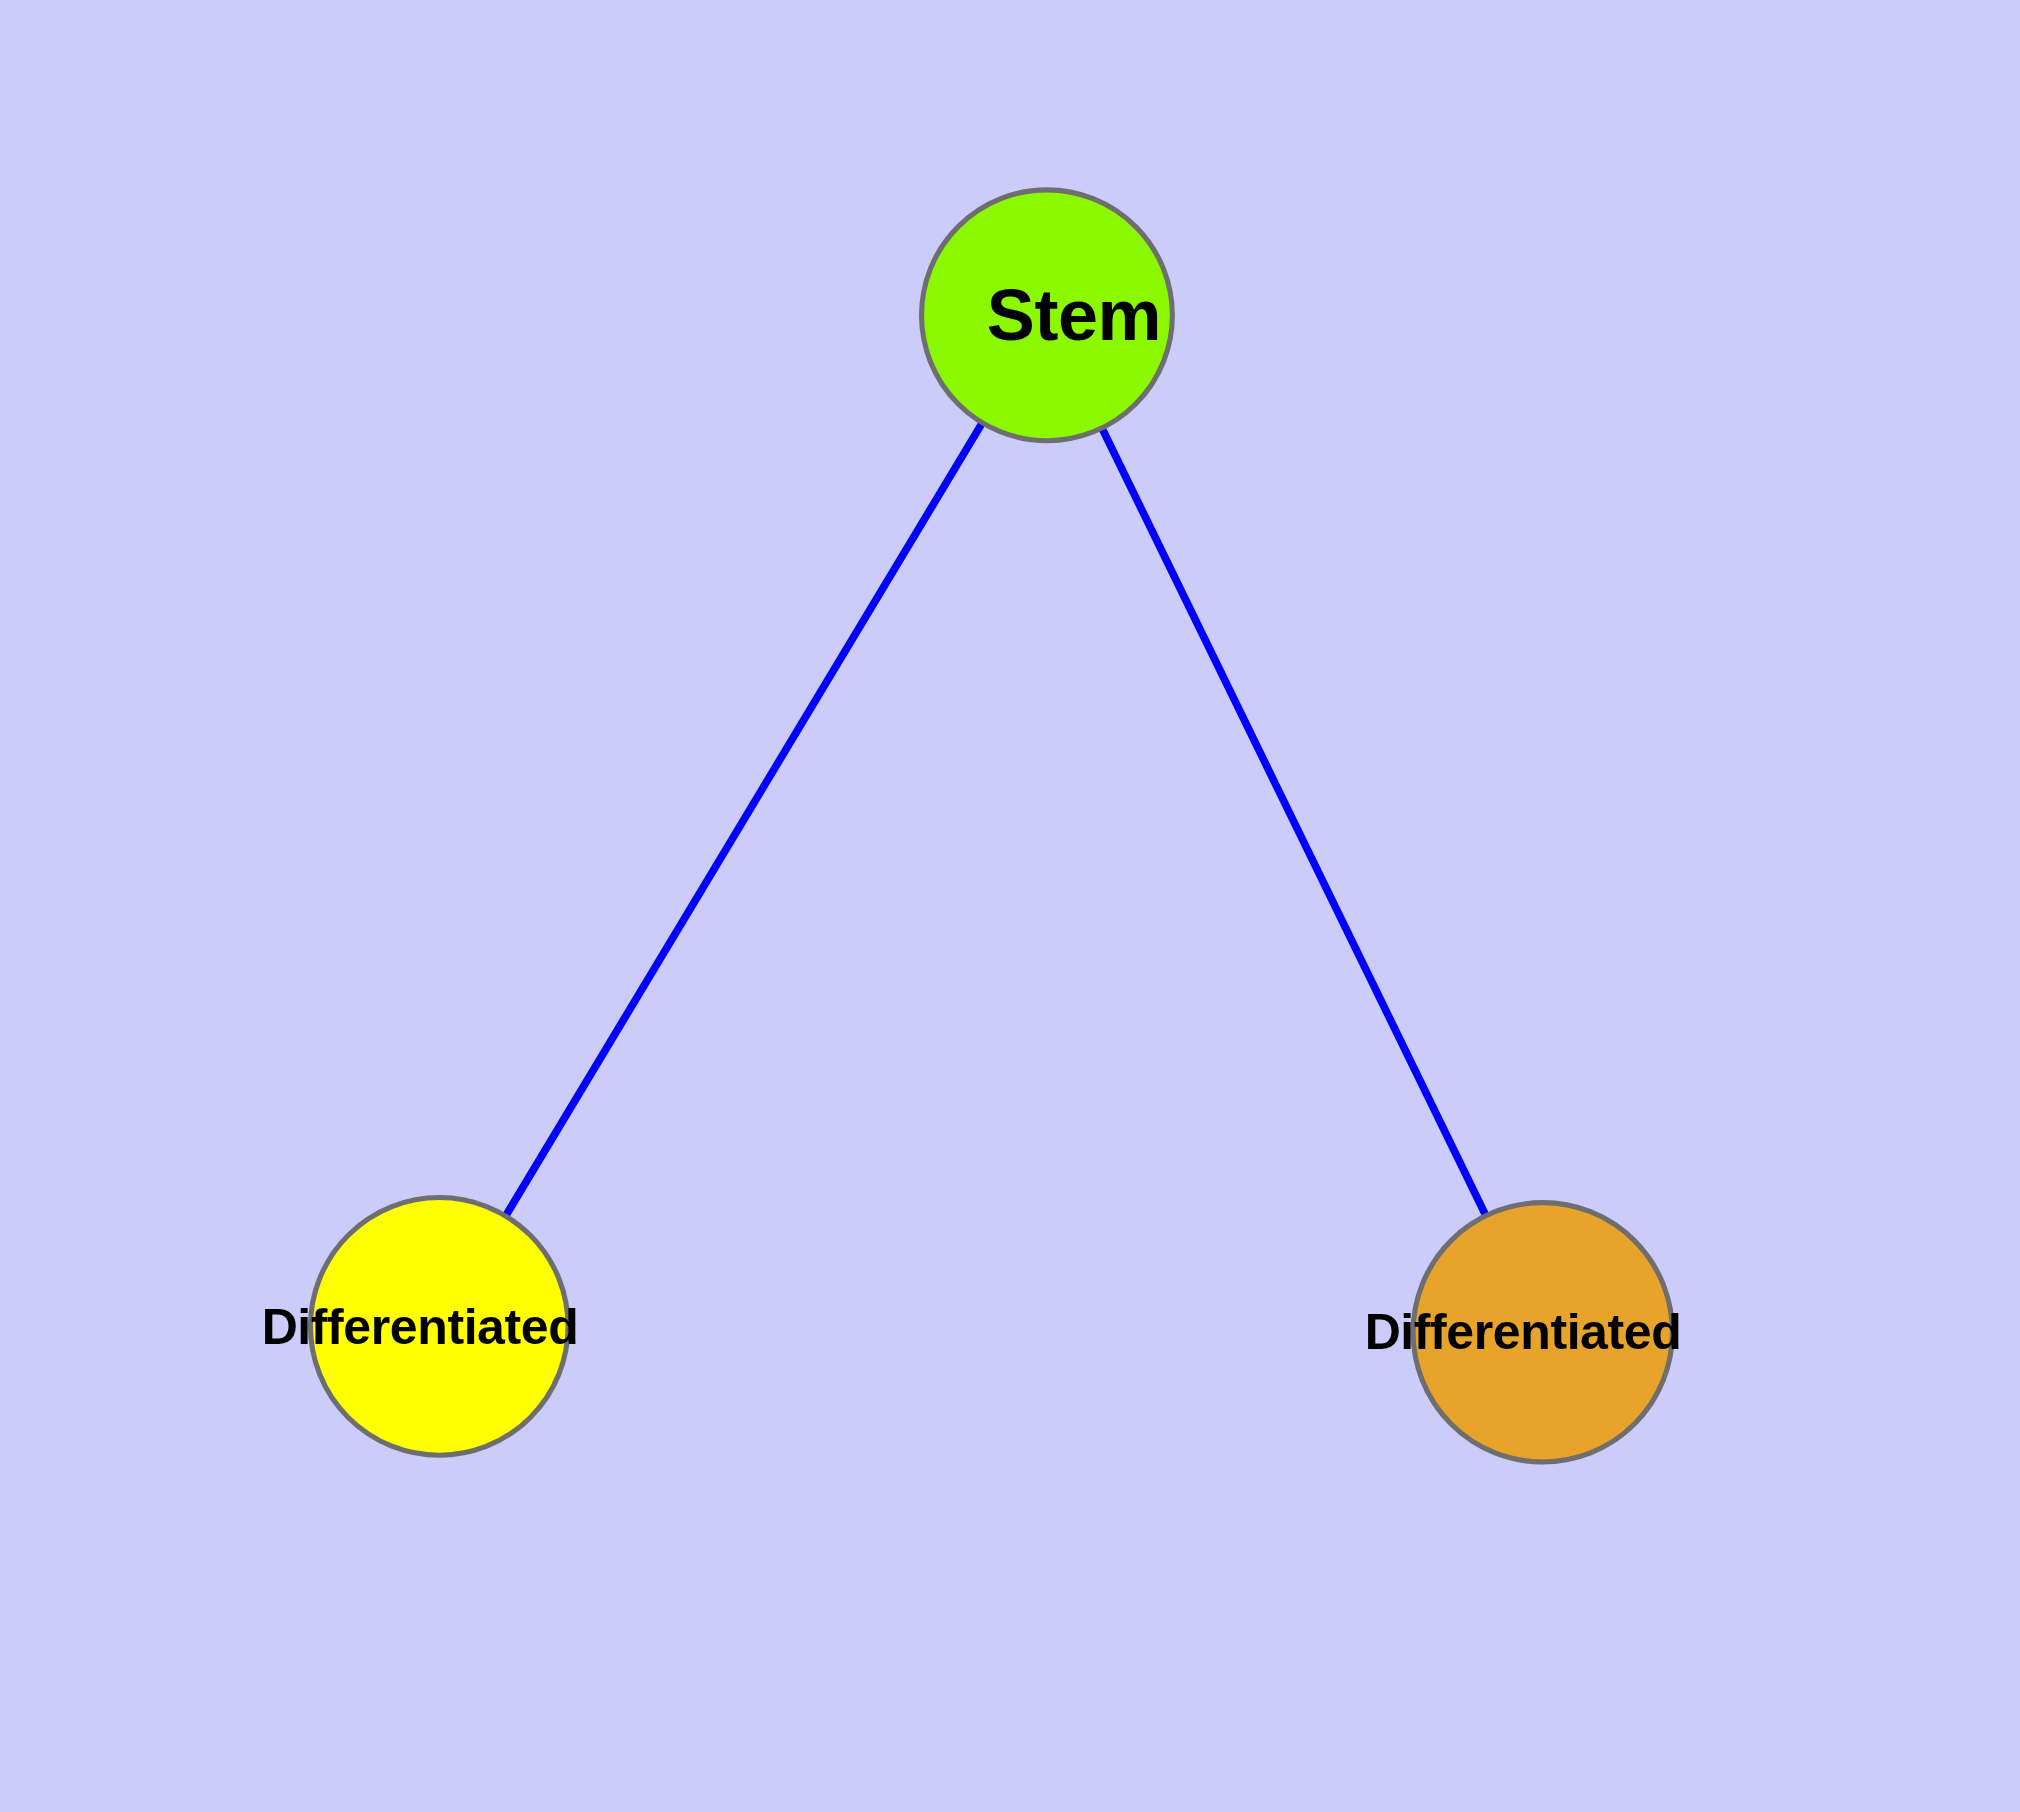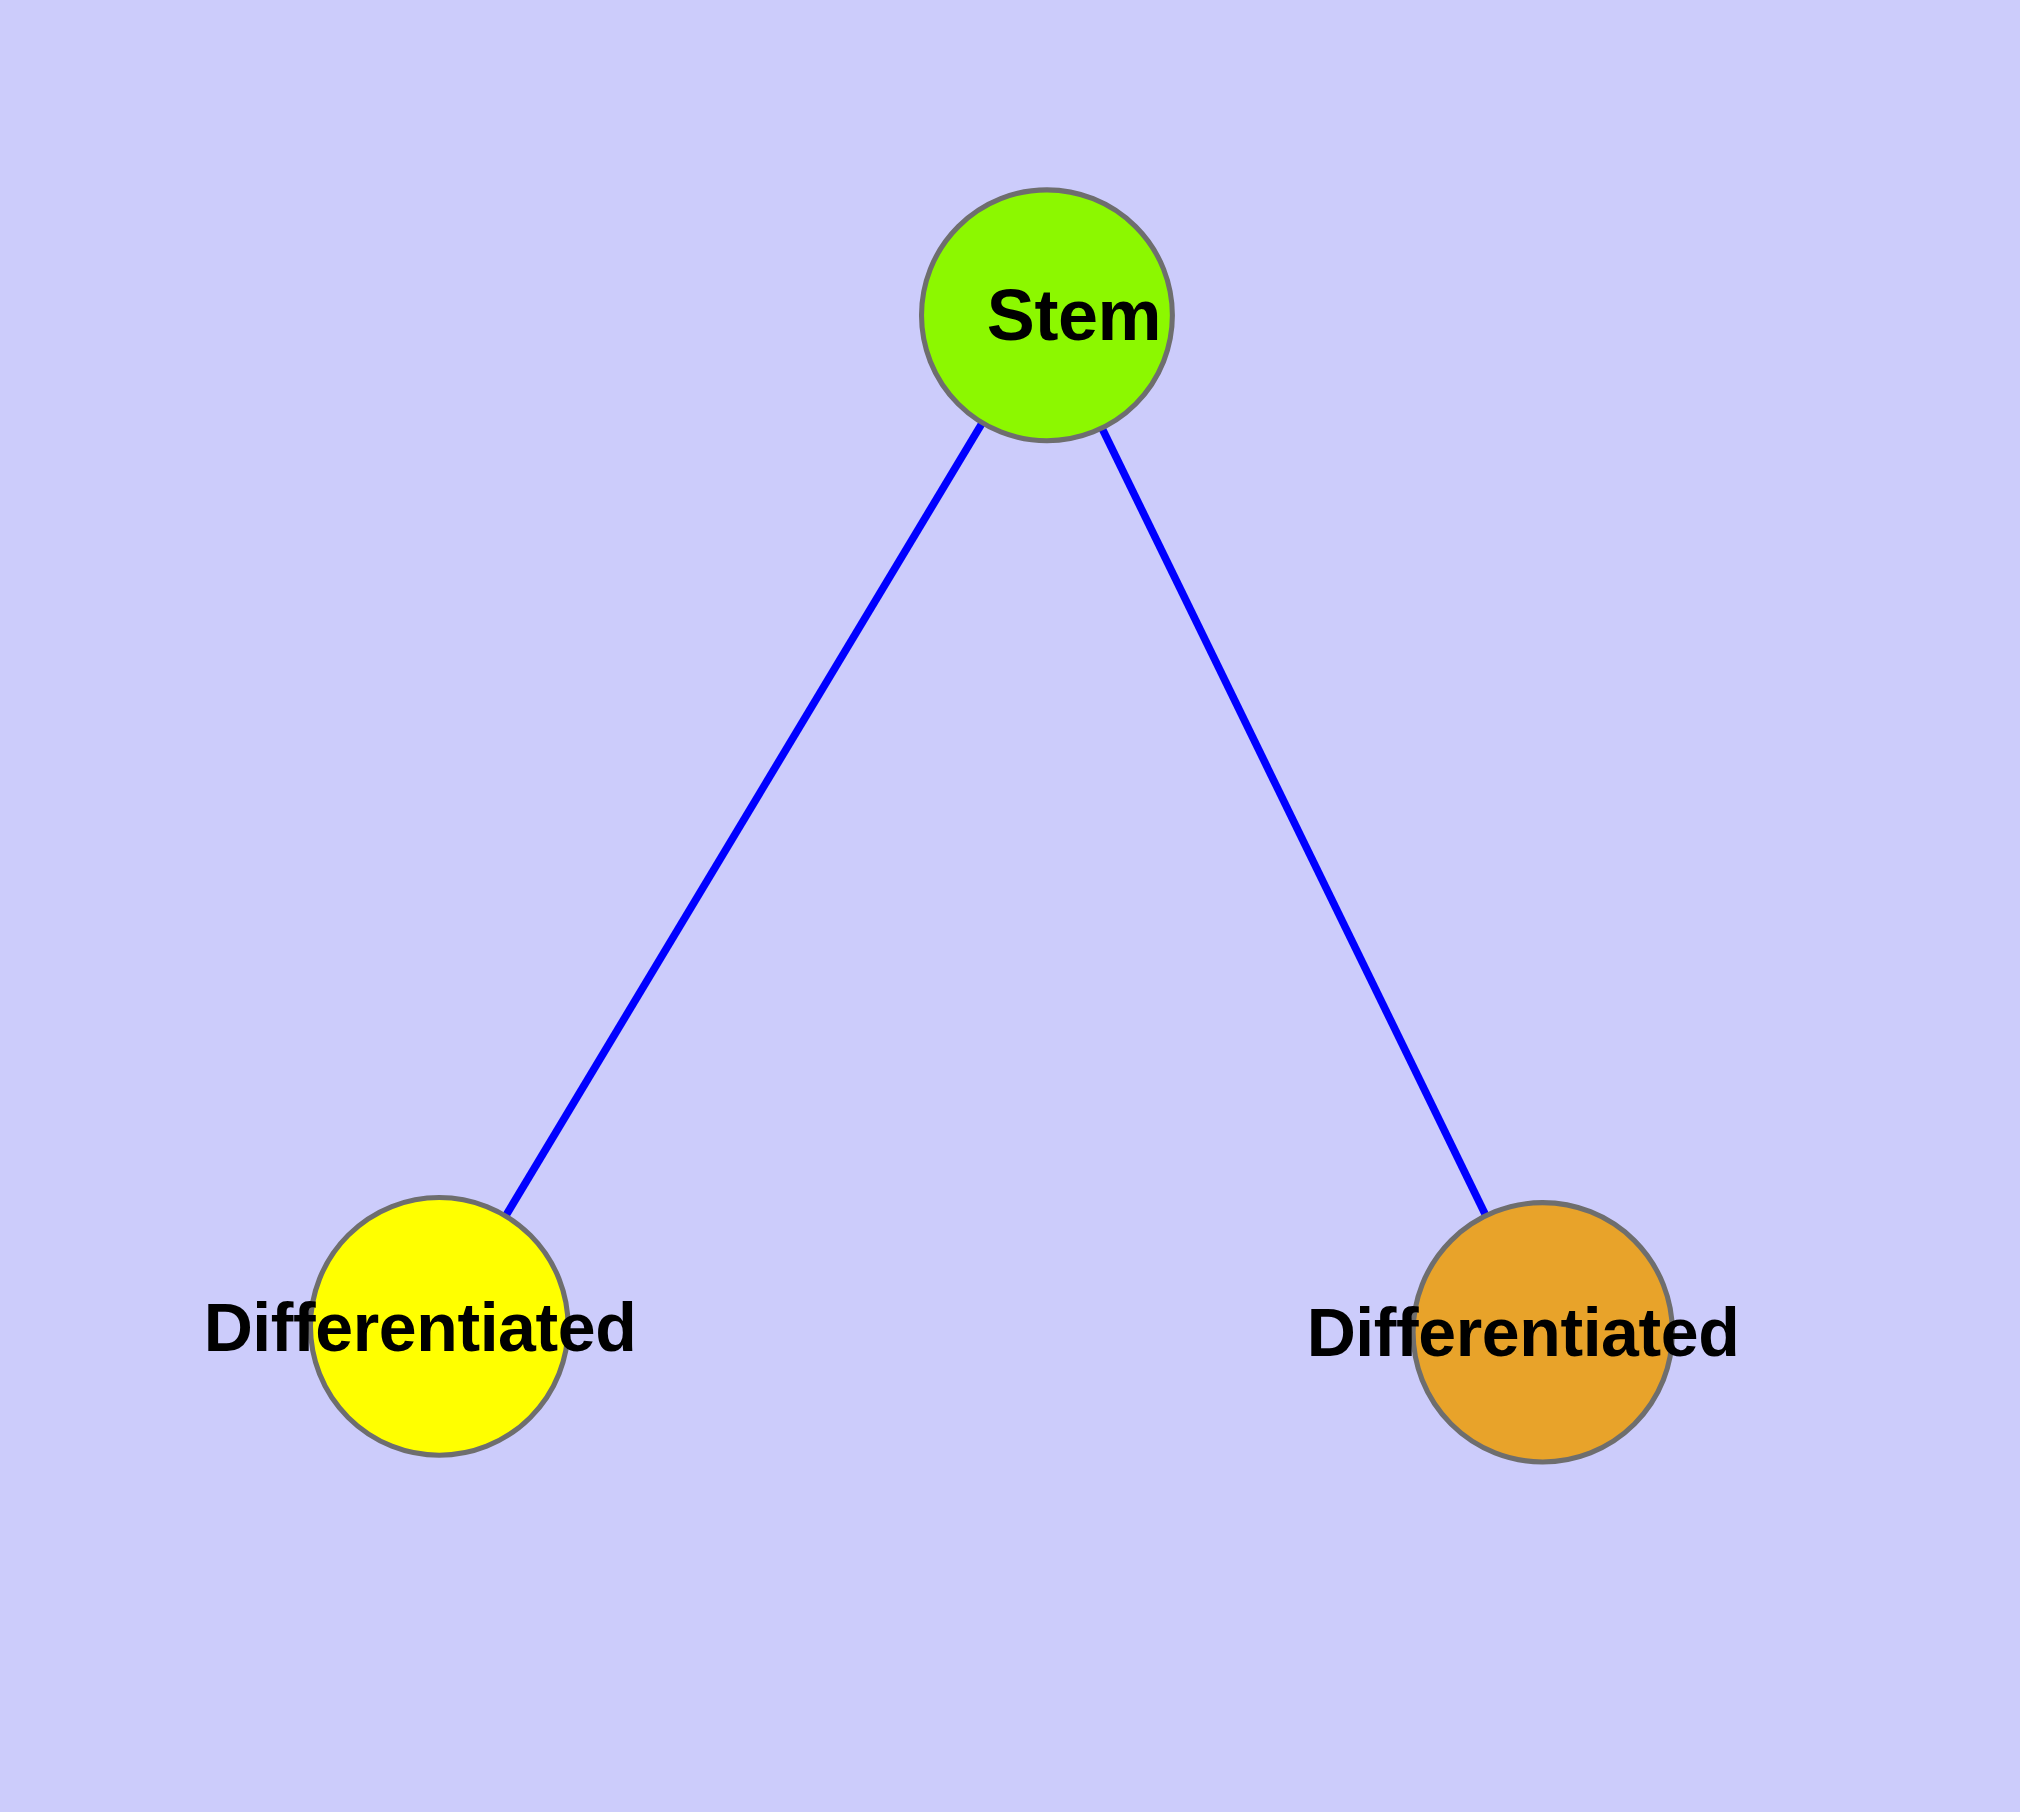--- a/index.html
+++ b/index.html
@@ -36,21 +36,21 @@
     -webkit-font-smoothing: antialiased;
   }
   .node-label.stem {
     font-size: 72px;
     left: 1047px;
     top: 315px;
     transform: translate(-50%, -50%);
     margin-left: 27px;
   }
   .node-label.branch {
-    font-size: 68px;
+    font-size: 50px;
     transform: translate(-50%, -50%);
   }
   .label-a {
     left: 420px;
     top: 1327px;
   }
   .label-b {
     left: 1523px;
     top: 1332px;
   }

